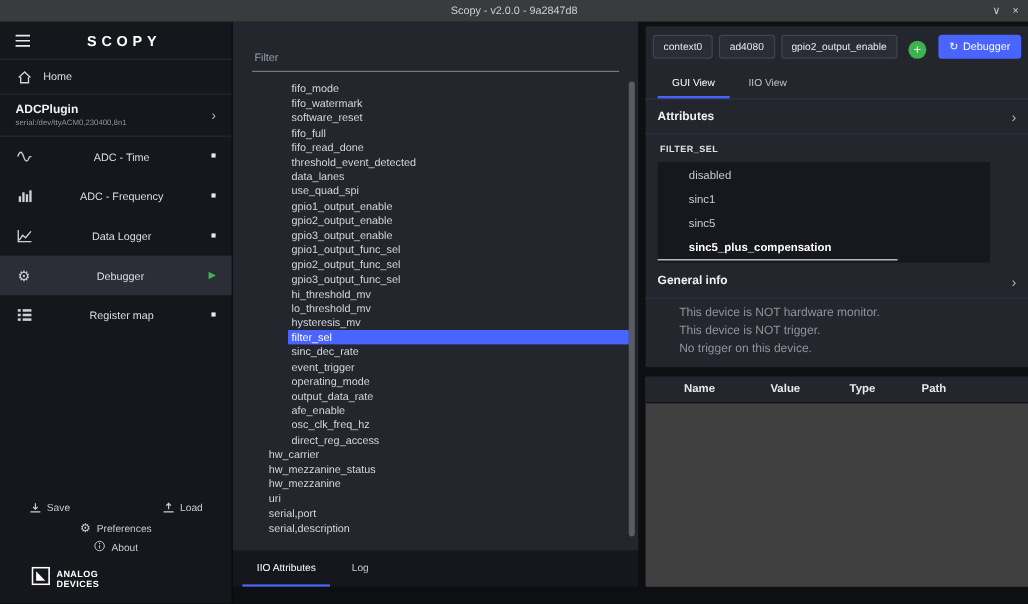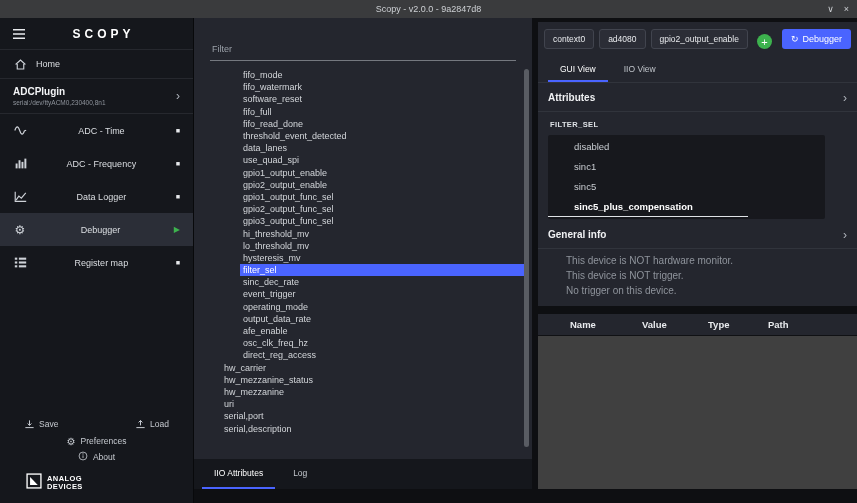--- a/index.html
+++ b/index.html
@@ -269,20 +269,23 @@
             <div class="trow" style="padding-left: 46px;">
               <span class="tlab">use_quad_spi</span>
             </div>
             <div class="trow" style="padding-left: 46px;">
               <span class="tlab">gpio1_output_enable</span>
             </div>
             <div class="trow" style="padding-left: 46px;">
               <span class="tlab">gpio2_output_enable</span>
             </div>
             <div class="trow" style="padding-left: 46px;">
+              <span class="tlab">gpio3_output_enable</span>
+            </div>
+            <div class="trow" style="padding-left: 46px;">
               <span class="tlab">gpio1_output_func_sel</span>
             </div>
             <div class="trow" style="padding-left: 46px;">
               <span class="tlab">gpio2_output_func_sel</span>
             </div>
             <div class="trow" style="padding-left: 46px;">
               <span class="tlab">gpio3_output_func_sel</span>
             </div>
             <div class="trow" style="padding-left: 46px;">
               <span class="tlab">hi_threshold_mv</span>

